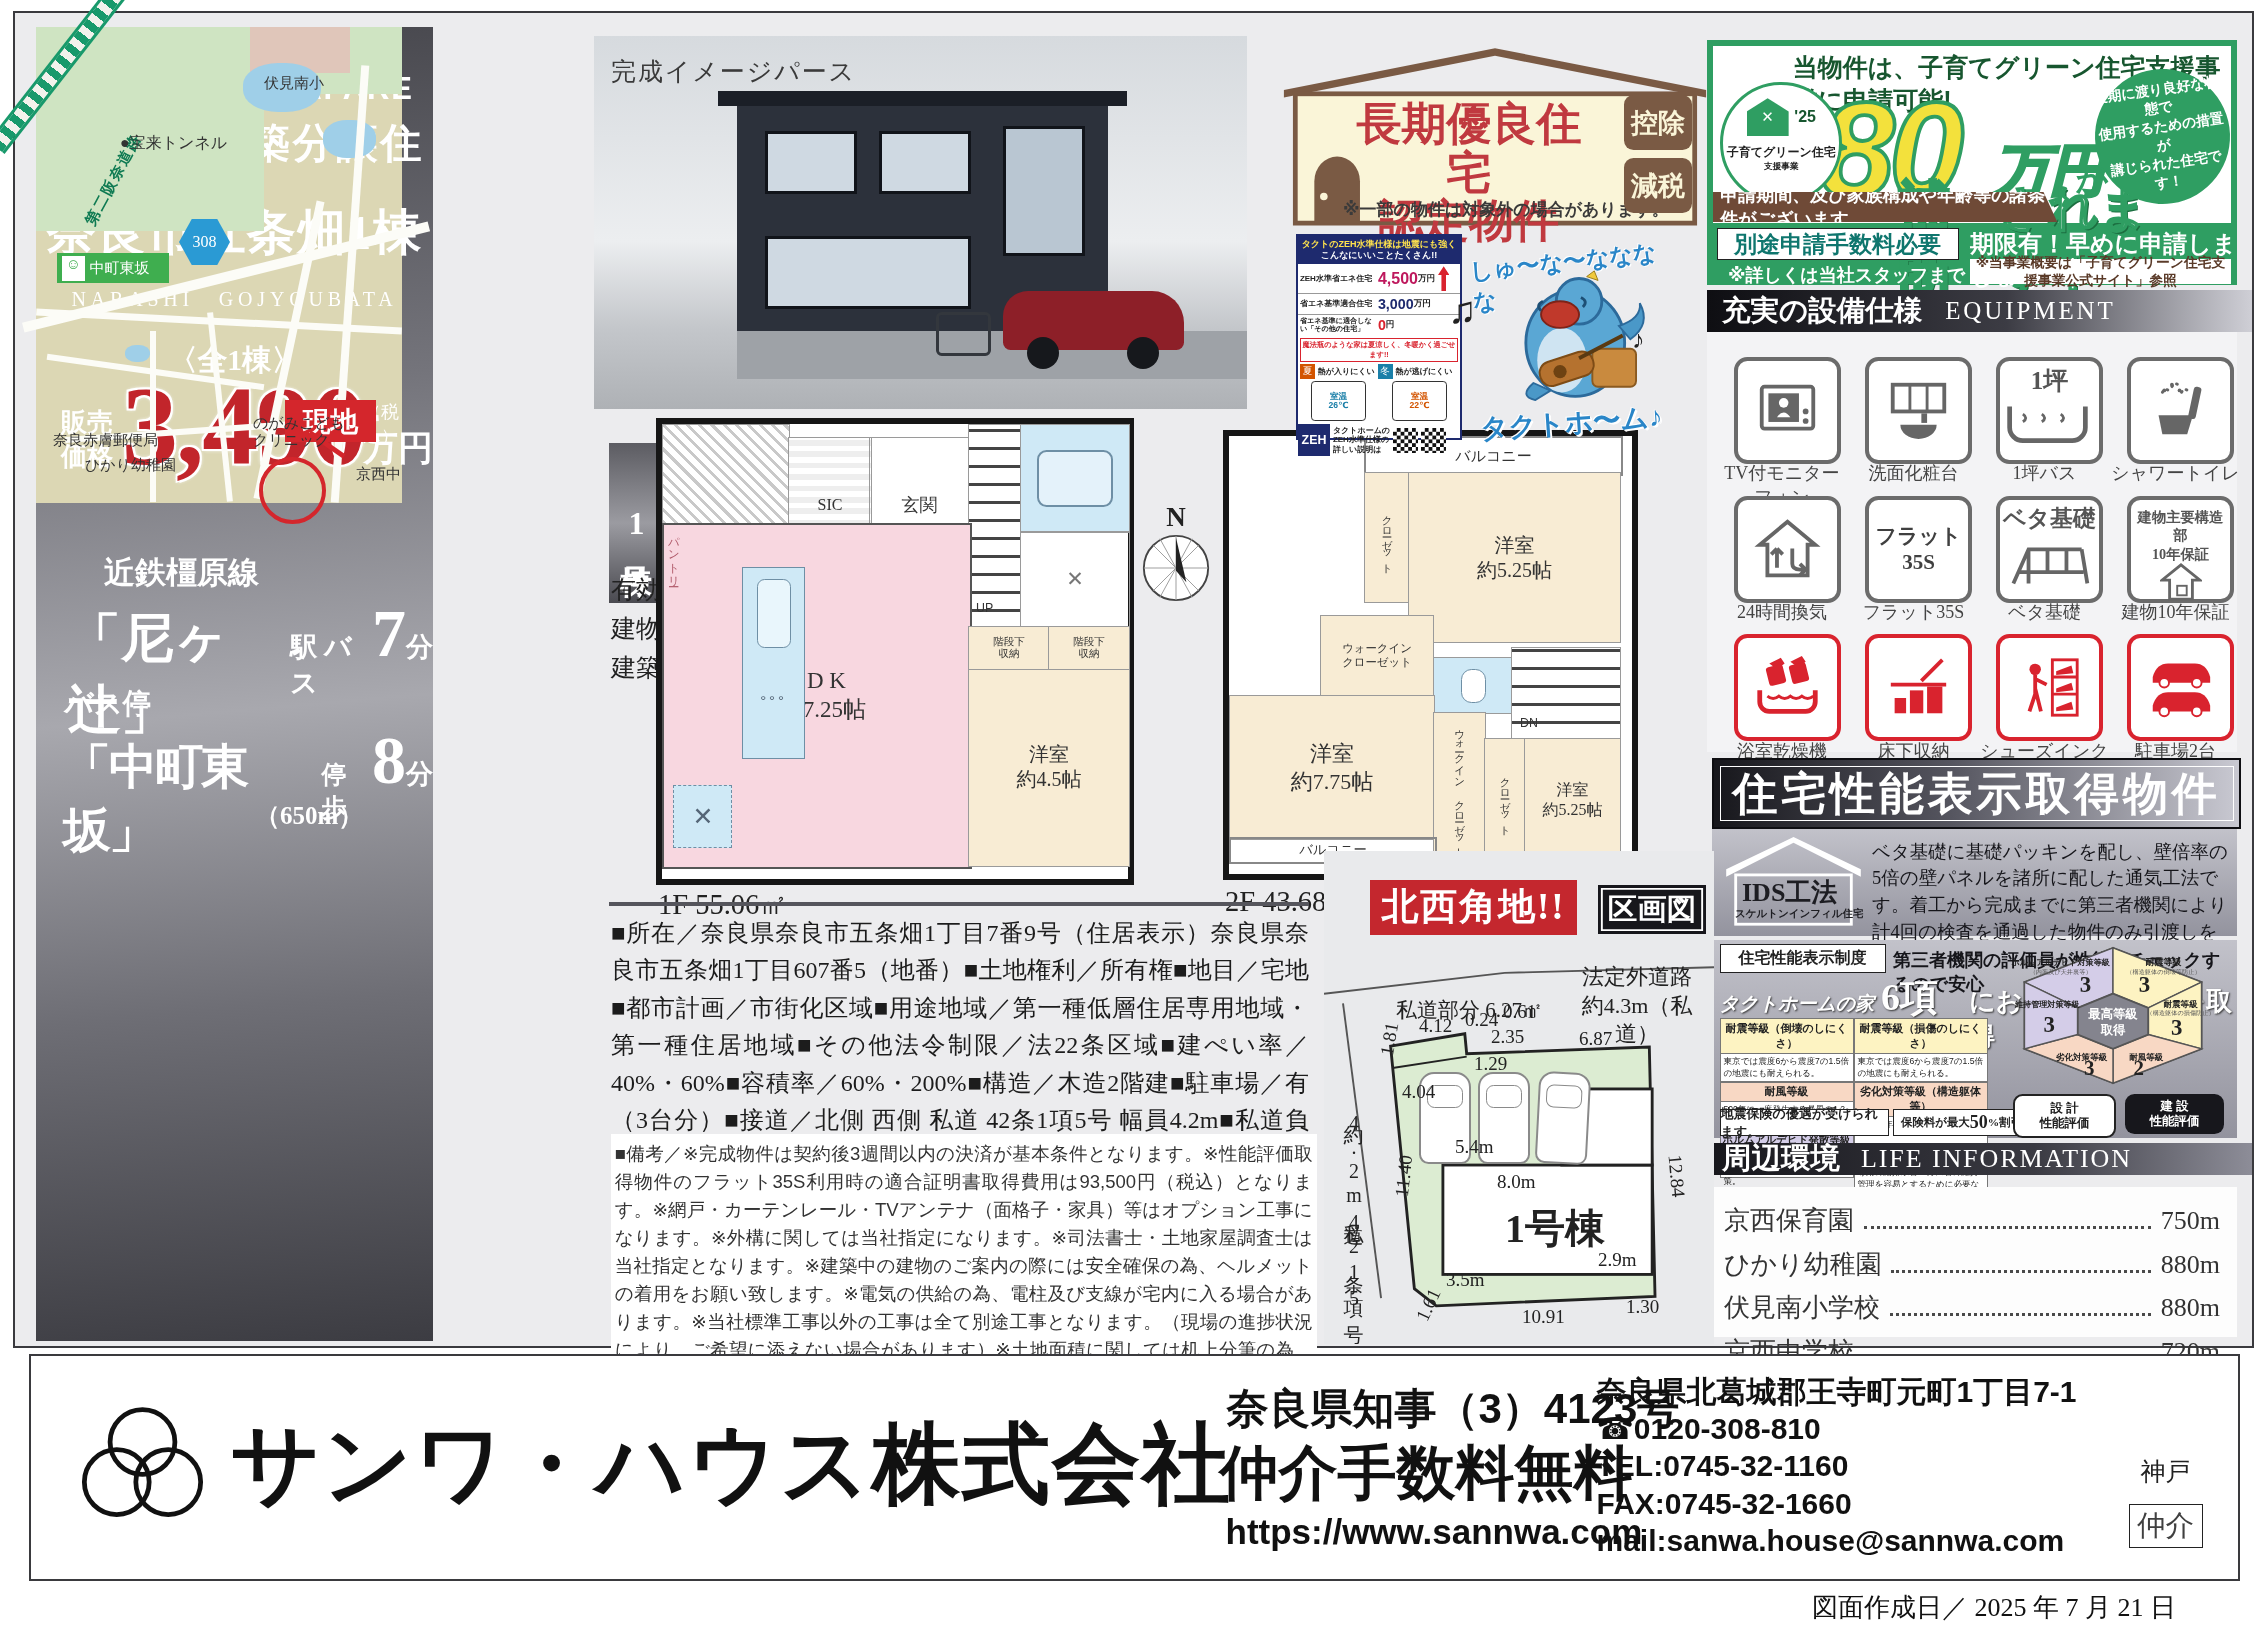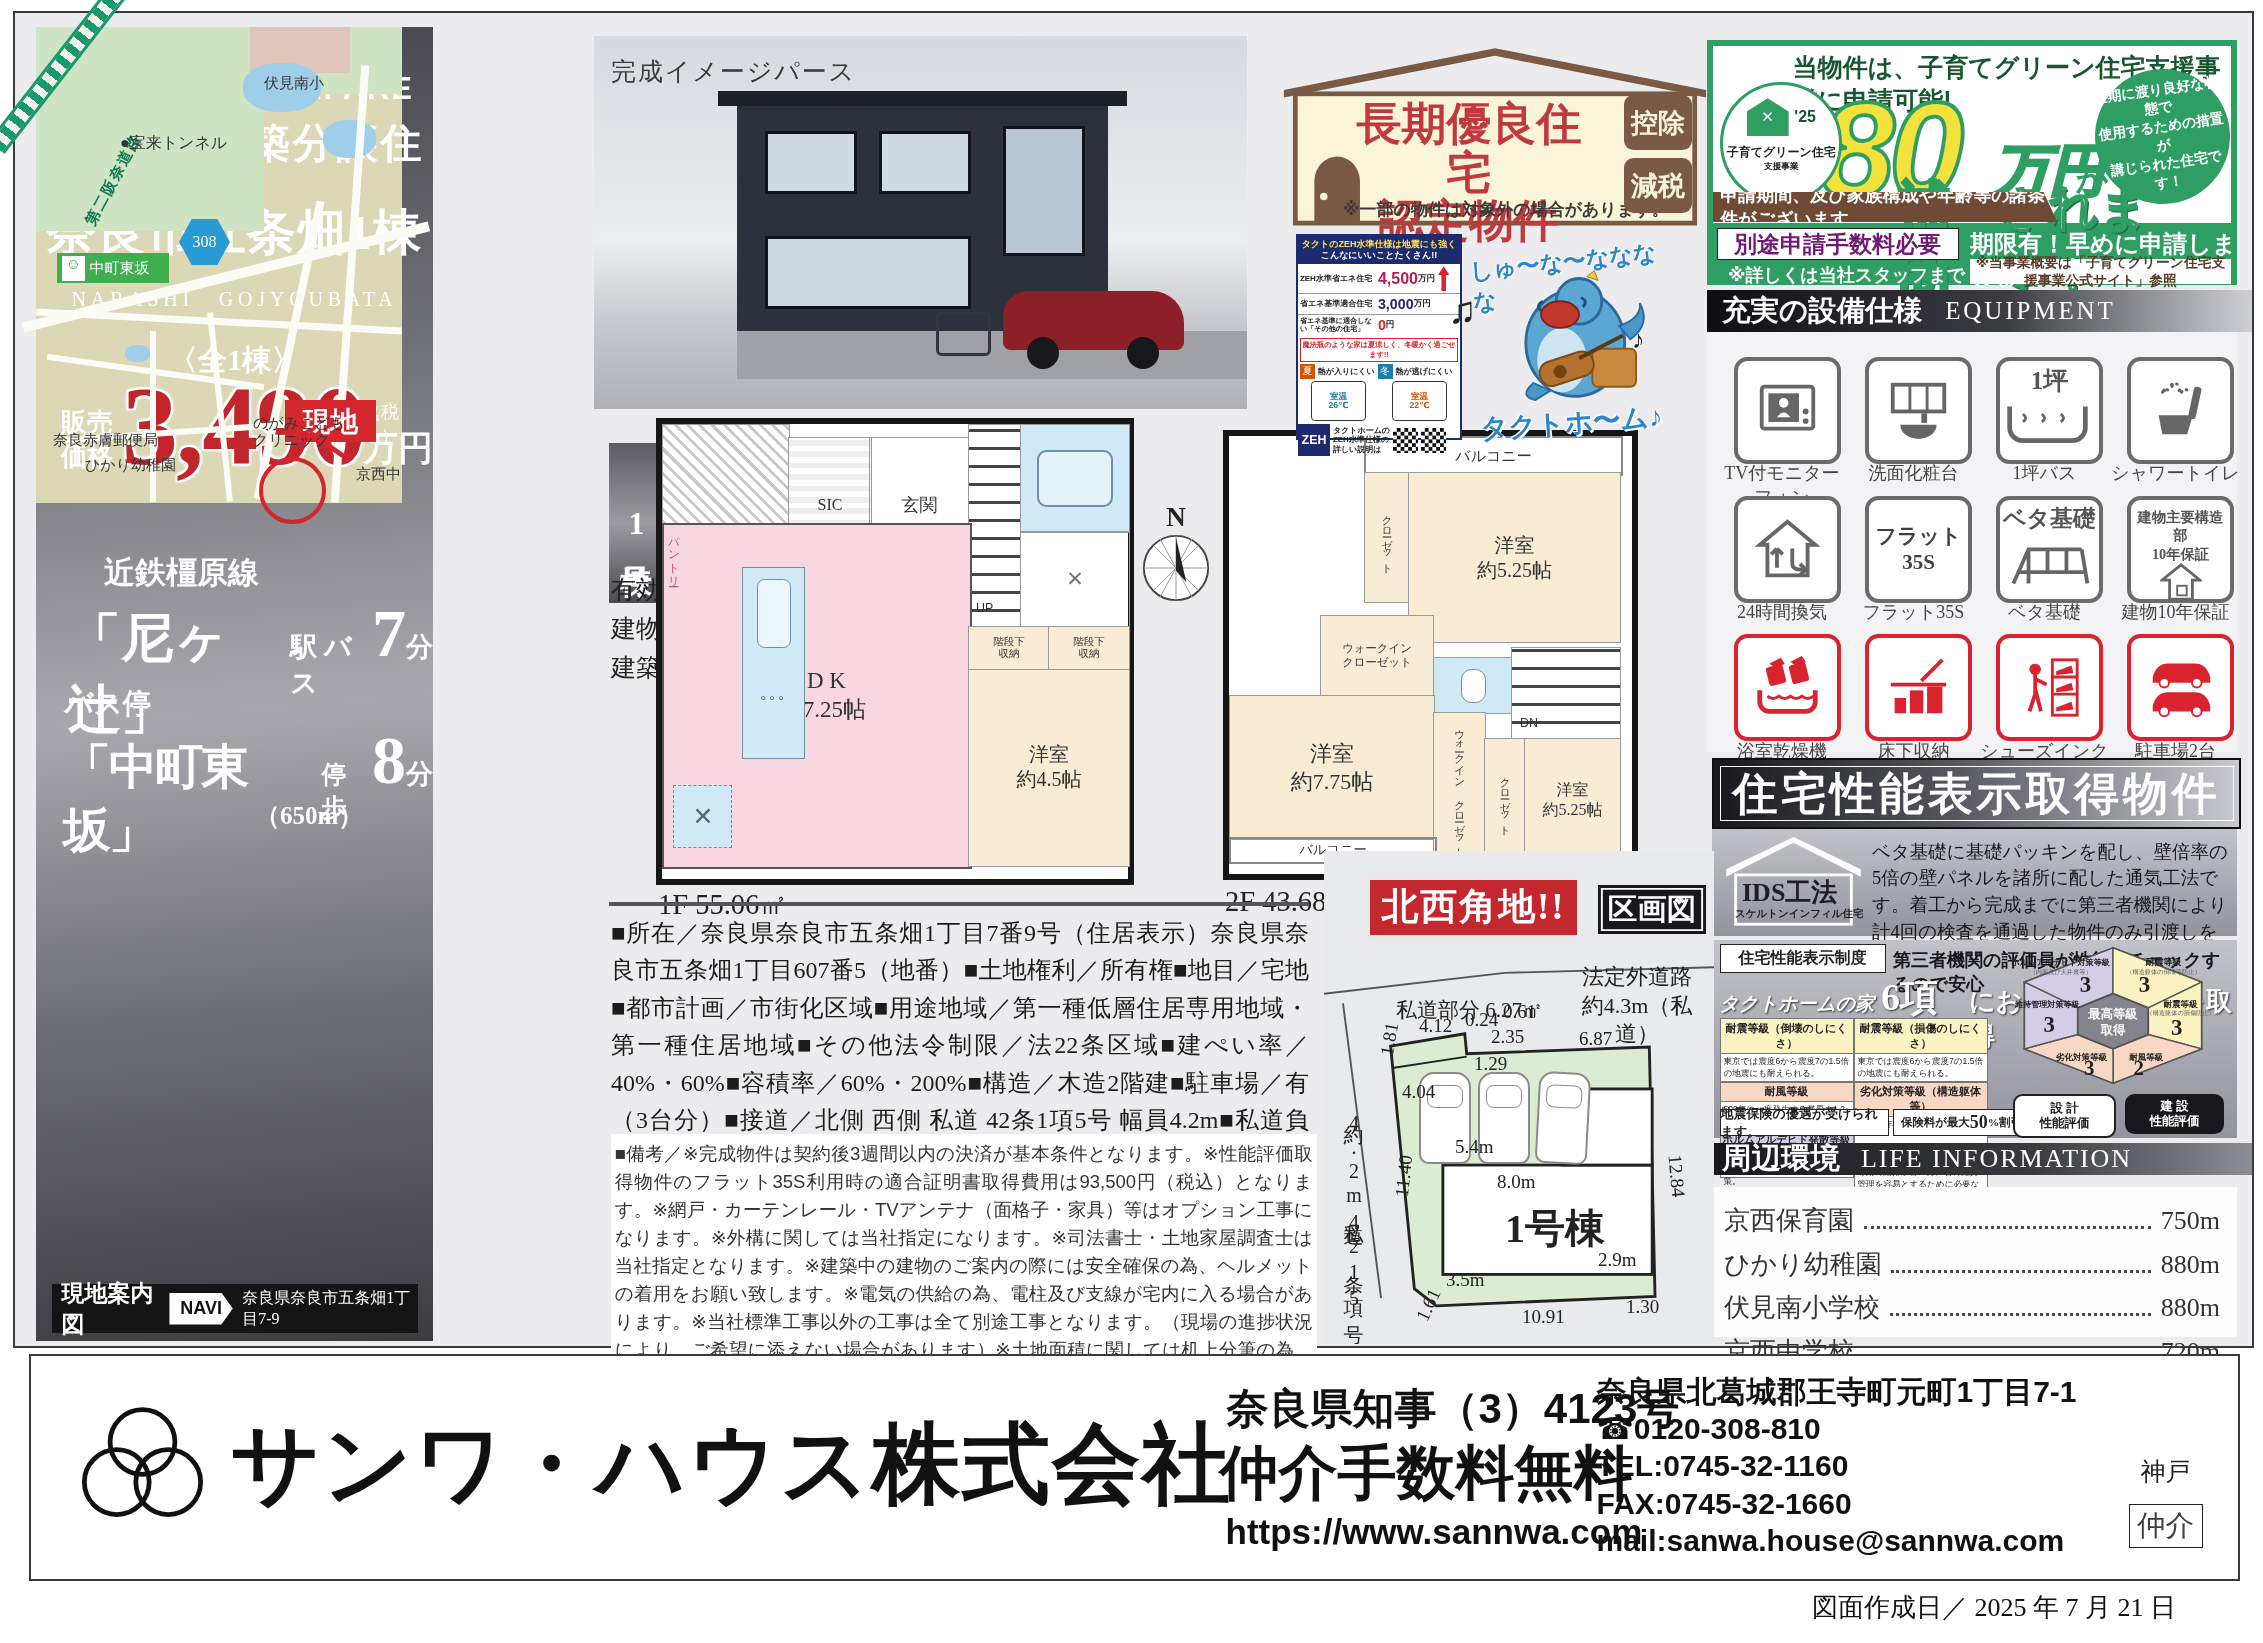--- a/index.html
+++ b/index.html
@@ -116,25 +116,20 @@
       </div>
       <div class="abs ctr" style="left:249px;top:373px;width:91px;height:42px;background:#d4262c;color:#fff;font-size:27.6px;font-weight:bold;">現地</div>
       <div class="abs" style="left:223px;top:430px;width:59px;height:59px;border:4.8px solid #d4262c;border-radius:50%;"></div>
       <div class="abs" style="left:270px;top:415px;width:42px;height:4.8px;background:#d4262c;transform:rotate(35deg);"></div>
       <div class="mlabel" style="left:17px;top:405px;font-size:15px;">奈良赤膚郵便局</div>
       <div class="mlabel" style="left:49px;top:430px;font-size:15px;">ひかり幼稚園</div>
       <div class="mlabel pre" style="left:217px;top:388px;font-size:15px;">のがみこども
 クリニック</div>
       <div class="mlabel" style="left:320px;top:439px;font-size:15px;">京西中</div>
     </div>
-    <div id="navi" class="abs">
-      <span style="font-size:23px;margin-left:9.5px;font-weight:bold;">現地案内図</span>
-      <span class="ctr sans" style="background:#fff;color:#111;font-size:18px;font-weight:bold;width:74px;height:32px;margin-left:9.5px;clip-path:polygon(0 0,82% 0,100% 50%,82% 100%,0 100%);">NAVI</span>
-      <span style="font-size:16px;margin-left:9.5px;">奈良県奈良市五条畑1丁目7-9</span>
-    </div>
   </div>
 
   <div class="abs" style="left:594px;top:36px;width:653px;height:373px;background:linear-gradient(180deg,#d6dade 0%,#eceef0 55%,#c4c7cb 78%,#aeb1b5 100%);overflow:hidden;">
     <div class="abs" style="left:17px;top:19px;font-size:25px;color:#3a3a3a;letter-spacing:1.9px;">完成イメージパース</div>
     <div class="abs" style="left:143px;top:67px;width:371px;height:228px;background:#2c313b;"></div>
     <div class="abs" style="left:124px;top:55px;width:409px;height:15px;background:#1b1f27;"></div>
     <div class="abs" style="left:171px;top:95px;width:86px;height:57px;background:#cfd9e2;border:3.8px solid #11141a;"></div>
     <div class="abs" style="left:285px;top:95px;width:86px;height:57px;background:#cfd9e2;border:3.8px solid #11141a;"></div>
     <div class="abs" style="left:409px;top:90px;width:76px;height:124px;background:#b9c6d2;border:3.8px solid #11141a;"></div>
     <div class="abs" style="left:171px;top:200px;width:200px;height:67px;background:#cfd9e2;border:3.8px solid #11141a;"></div>
@@ -325,21 +320,21 @@
         <span style="width:42px;height:38px;background:#2f9e62;clip-path:polygon(50% 0,100% 35%,100% 100%,0 100%,0 35%);display:inline-flex;align-items:center;justify-content:center;color:#fff;font-weight:bold;">✕</span>
         <span style="color:#17562f;font-weight:bold;font-size:16px;">'25</span>
       </div>
       <div style="font-size:12px;font-weight:bold;color:#222;margin-top:7.6px;">子育てグリーン住宅</div>
       <div style="font-size:8.6px;font-weight:bold;color:#222;">支援事業</div>
     </div>
     <div class="abs ctr pre" style="left:388px;top:28.5px;width:135px;height:135px;background:#2f9e62;border-radius:50%;color:#fff;font-size:13.8px;font-weight:bold;transform:rotate(-8deg);line-height:1.35;">長期に渡り良好な状態で
 使用するための措置が
 講じられた住宅です！</div>
     <div class="abs" style="left:5.7px;top:152px;width:337px;height:30px;background:#6f4a37;color:#fff;font-size:18px;font-weight:bold;display:flex;align-items:center;padding-left:7.6px;clip-path:polygon(0 0,96% 0,100% 100%,0 100%);">申請期間、及び家族構成や年齢等の諸条件がございます</div>
-    <div class="abs ctr" style="left:9.5px;top:188px;width:240px;height:30px;background:#fff;border:1.9px solid #222;font-size:23px;font-weight:bold;color:#701a75;">別途申請手数料必要</div>
+    <div class="abs ctr" style="left:9.5px;top:188px;width:240px;height:30px;background:#fff;border:1.9px solid #222;font-size:23px;font-weight:bold;color:#0f766e;">別途申請手数料必要</div>
     <div class="abs" style="left:21px;top:223px;color:#fff;font-size:18px;font-weight:bold;">※詳しくは当社スタッフまで</div>
     <div class="abs" style="left:263px;top:188px;color:#fff;font-size:24px;font-weight:bold;">期限有！早めに申請しましょう！</div>
     <div class="abs ctr" style="left:263px;top:219px;width:261px;height:25px;background:#fff;color:#5a3a28;font-size:13.8px;font-weight:bold;">※当事業概要は「子育てグリーン住宅支援事業公式サイト」参照</div>
   </div>
 
   <div class="hdr abs" style="left:1707px;top:290px;width:530px;height:42px;">
     <span style="font-size:28.5px;font-weight:bold;">充実の設備仕様</span>
     <span style="font-size:25px;margin-left:23px;letter-spacing:2.9px;">EQUIPMENT</span>
   </div>
   <div class="abs" style="left:1707px;top:332px;width:530px;height:420px;background:#f3f3f5;">

